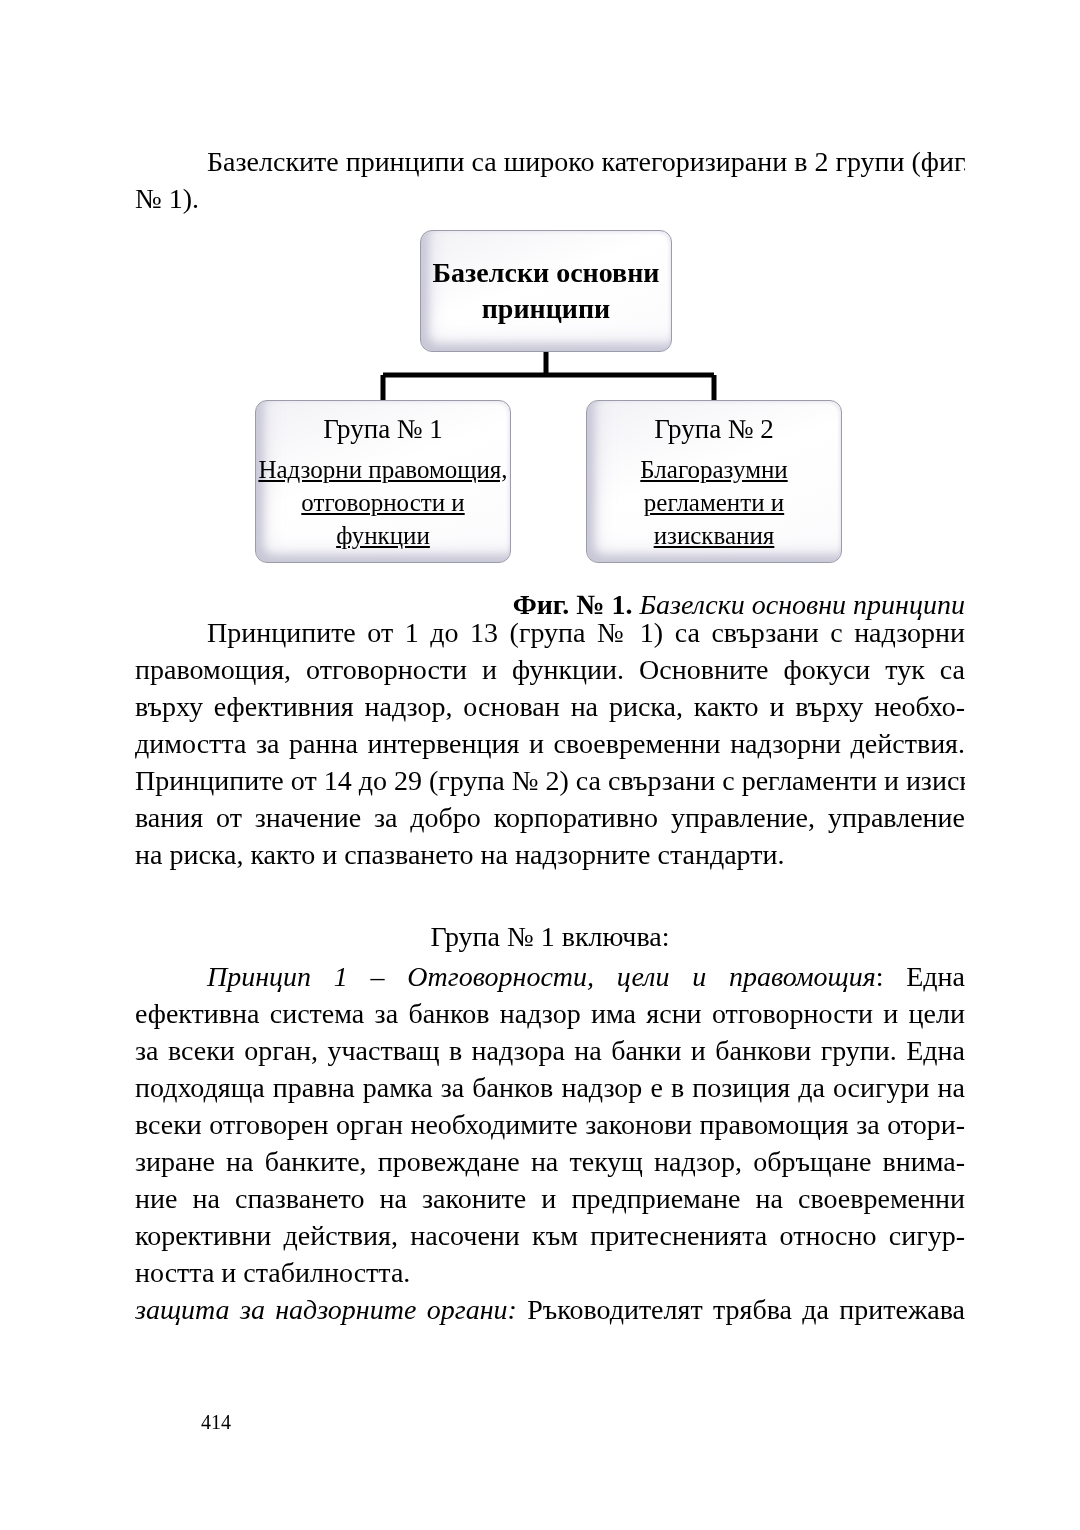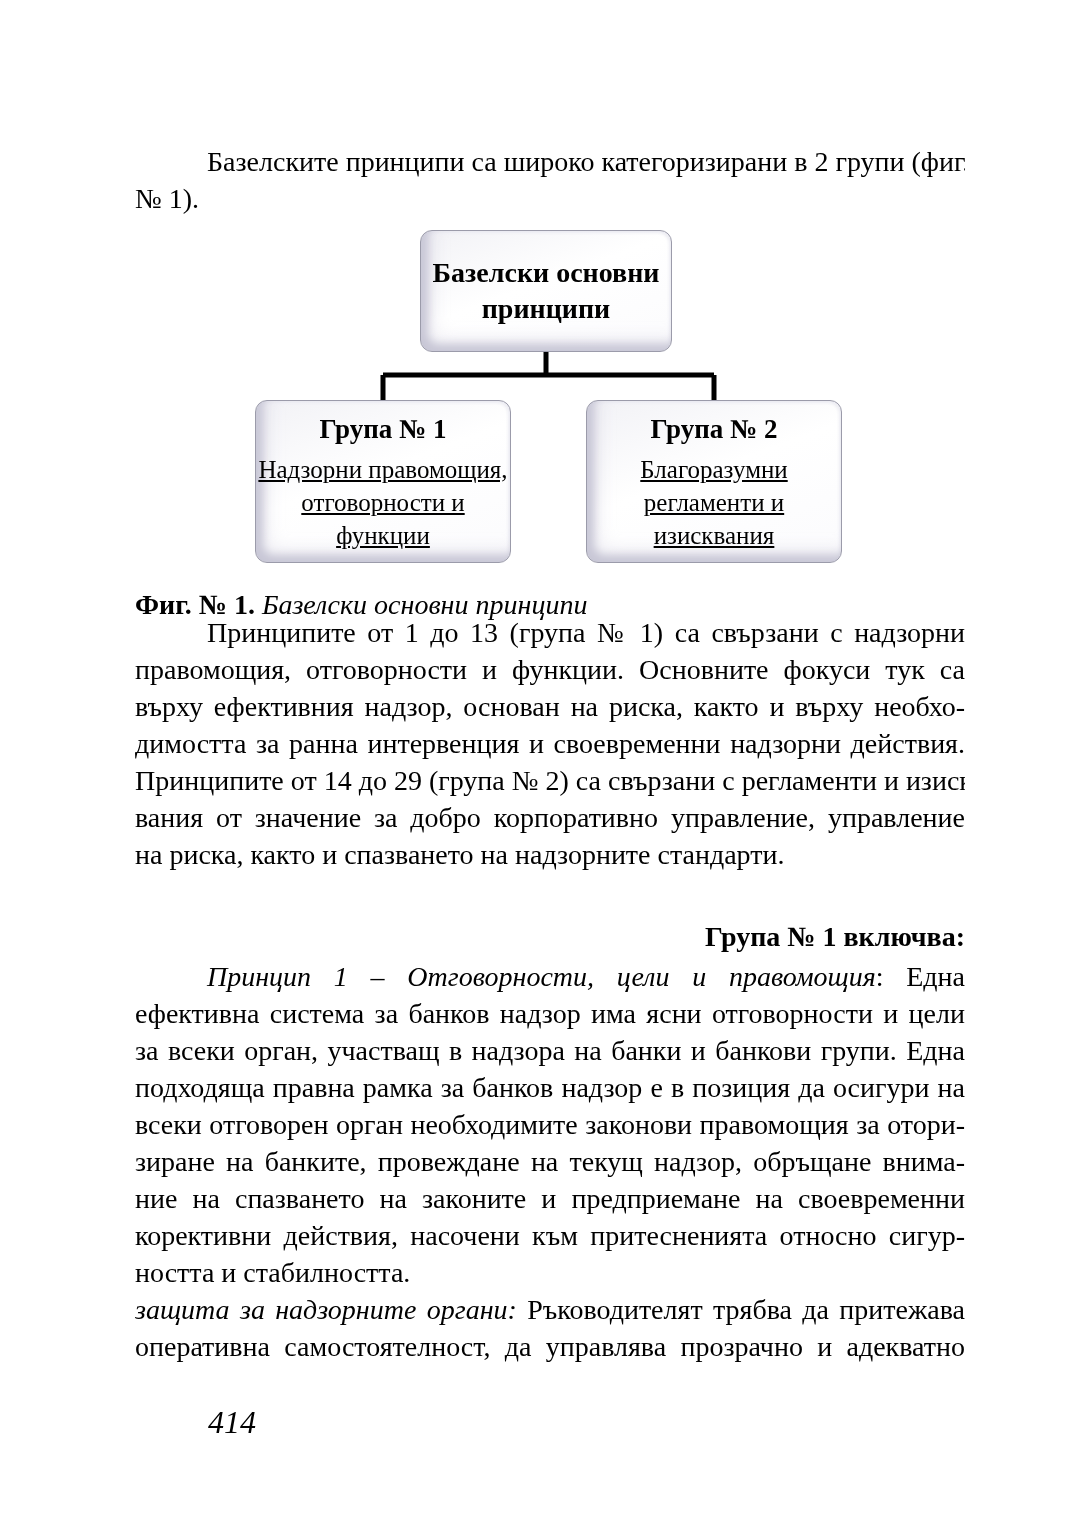--- a/index.html
+++ b/index.html
@@ -33,22 +33,22 @@
     text-align: justify;
     text-align-last: justify;
   }
   .line.end { text-align-last: left; }
   .line.ind { text-indent: 72px; }
 
   .bi { font-weight: normal; font-style: italic; }
   .b  { font-weight: bold; }
   .i  { font-style: italic; }
 
-  .caption-block { text-align: left; font-size: 28px; line-height: 37px; }
-  .heading-block { text-align: right; font-size: 28px; line-height: 37px; font-weight: bold; }
+  .caption-block { text-align: right; font-size: 28px; line-height: 37px; }
+  .heading-block { text-align: center; font-size: 28px; line-height: 37px; font-weight: normal; }
 
   
   .diagram {
     position: absolute;
     top: 228px;
     left: 0;
     width: 830px;
     height: 348px;
   }
   .connector {
@@ -68,30 +68,29 @@
     display: flex;
     flex-direction: column;
     align-items: center;
     justify-content: center;
     text-align: center;
   }
   .node-root { left: 285px; top: 2px;  width: 252px; height: 122px; }
   .node-g1   { left: 120px; top: 172px; width: 256px; height: 163px; }
   .node-g2   { left: 451px; top: 172px; width: 256px; height: 163px; }
   .node-root .node-title { font-size: 28px; line-height: 36px; font-weight: bold; padding: 0 10px; }
-  .child-title { font-size: 27px; line-height: 34px; font-weight: bold; margin-bottom: 7px; }
+  .child-title { font-size: 27px; line-height: 34px; font-weight: normal; margin-bottom: 7px; }
   .node-line   { font-size: 25px; line-height: 33px; text-decoration: underline; }
 
   .page-number {
     position: absolute;
     top: 1404px;
-    left: 73px;
-    font-size: 32px;
+    left: 66px;
+    font-size: 20px;
     line-height: 37px;
-    font-style: italic;
   }
 </style>
 </head>
 <body>
 
 <div class="content">
 
   <div class="block" style="top:143px">
     <div class="line ind">Базелските принципи са широко категоризирани в 2 групи (фиг.</div>
     <div class="line end">№ 1).</div>
@@ -145,18 +144,17 @@
     <div class="line">зиране на банките, провеждане на текущ надзор, обръщане внима-</div>
     <div class="line">ние на спазването на законите и предприемане на своевременни</div>
     <div class="line">корективни действия, насочени към притесненията относно сигур-</div>
     <div class="line end">ността и стабилността.</div>
   </div>
 
   <div class="block" style="top:1291px">
     <div class="line">
       <span class="bi">защита за надзорните органи:</span><span> Ръководителят трябва да притежава</span>
     </div>
-    <div class="line">оперативна самостоятелност, да управлява прозрачно и адекватно</div>
   </div>
 
   <div class="page-number">414</div>
 
 </div>
 
 </body></html>

